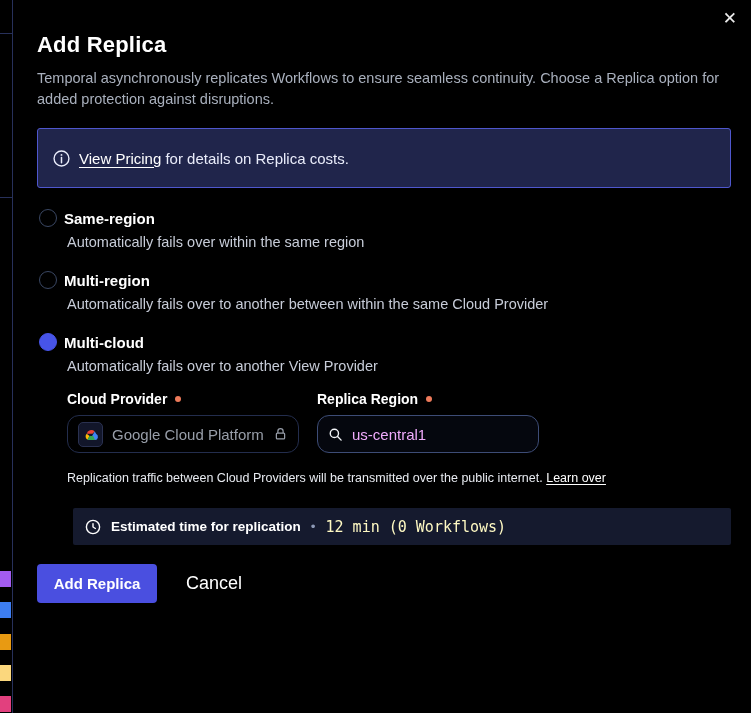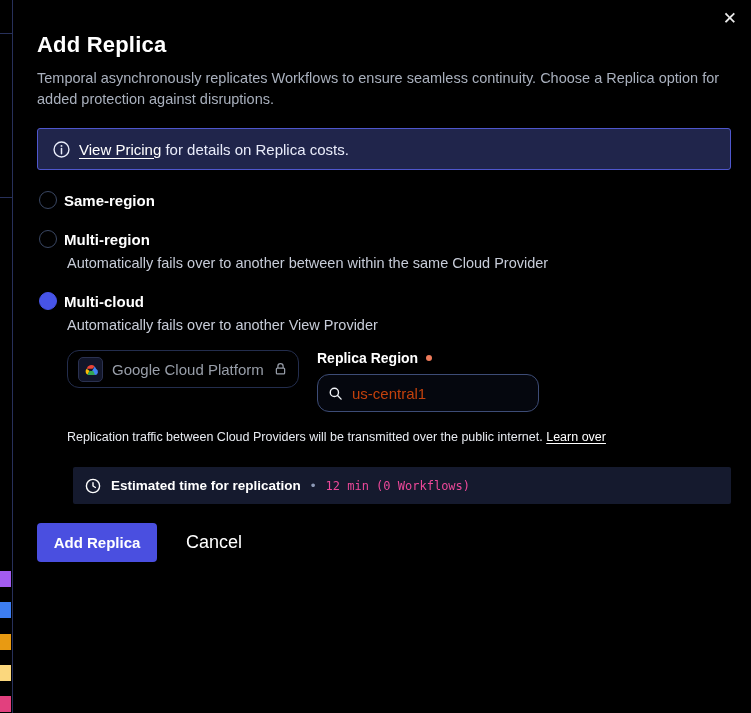--- a/index.html
+++ b/index.html
@@ -19,21 +19,21 @@
 
   
   .modal{position:absolute;left:13px;top:0;right:0;bottom:0;background:#000;
          padding:0 20px 0 24px;box-sizing:border-box;}
   .close-btn{position:absolute;top:6px;right:10px;background:none;border:none;
          color:#ececec;font-size:17px;line-height:1;cursor:pointer;padding:4px;
          font-family:"DejaVu Sans",sans-serif;}
   .title{margin:32px 0 0;font-size:22px;font-weight:700;color:#fff;letter-spacing:.2px;}
   .subtitle{margin:10px 0 0;font-size:14.5px;line-height:1.45;color:#a9b0bd;max-width:702px;}
 
-  .banner{margin-top:18px;height:42px;border:1px solid #4f57cd;background:#20254b;
+  .banner{margin-top:18px;height:60px;border:1px solid #4f57cd;background:#20254b;
           border-radius:3px;display:flex;align-items:center;gap:9px;padding:0 15px;
           font-size:15px;color:#e9ecfa;box-sizing:border-box;}
   .banner a{color:#fff;text-decoration:underline;text-underline-offset:3px;cursor:pointer;}
 
   .option{margin-top:21px;}
   .opt-head{display:flex;align-items:center;gap:7px;cursor:pointer;}
   .radio{width:18px;height:18px;border-radius:50%;border:1.5px solid #3a4763;
          box-sizing:border-box;background:transparent;flex:0 0 auto;margin-left:2px;}
   .option.selected .radio{background:#4754e8;border-color:#4754e8;}
   .opt-label{font-size:15px;font-weight:700;color:#fff;}
@@ -44,31 +44,31 @@
                color:#fff;margin-bottom:8px;}
   .req-dot{width:6px;height:6px;border-radius:50%;background:#ee7b5b;}
   .field{height:38px;border-radius:12px;display:flex;align-items:center;box-sizing:border-box;}
   .provider-field{width:232px;border:1px solid #232d4d;padding:0 10px;gap:9px;
                   color:#989ea9;font-size:15px;}
   .gcp-badge{width:25px;height:25px;border-radius:5px;background:#12162a;
              border:1px solid #2a3150;display:flex;align-items:center;justify-content:center;
              box-sizing:border-box;}
   .lock{margin-left:auto;display:flex;}
   .region-field{width:222px;border:1px solid #3d4c76;background:#05070e;padding:0 10px;
-                gap:9px;color:#c2410c;font-size:15px;font-weight:500;}
+                gap:9px;color:#f0abfc;font-size:15px;font-weight:500;}
 
   .note{margin:18px 0 0 30px;font-size:12.5px;color:#e8ebf1;}
   .note a{color:#fff;text-decoration:underline;text-underline-offset:2px;cursor:pointer;}
 
   .estimate{margin-top:23px;height:37px;background:#151a2e;border-radius:2px;
             display:flex;align-items:center;gap:10px;padding:0 12px;font-size:13.5px;margin-left:36px;}
   .est-label{font-weight:700;color:#fff;}
   .est-bullet{color:#8d99b6;}
   .est-value{font-family:"DejaVu Sans Mono","Liberation Mono",monospace;
-             color:#ec4899;font-size:12px;}
+             color:#fef9c3;font-size:15px;}
 
   .actions{margin-top:19px;display:flex;align-items:center;gap:29px;}
   .btn-primary{width:120px;height:39px;background:#4a4fe0;color:#fff;font-size:15px;
                font-weight:600;border:none;border-radius:4px;cursor:pointer;
                font-family:inherit;}
   .btn-cancel{background:none;border:none;color:#fff;font-size:18px;font-weight:500;
               cursor:pointer;font-family:inherit;padding:0;}
   svg{display:block;}
 </style>
 </head>
@@ -103,40 +103,45 @@
     <span>
       <a>View Pricing</a><span> for details on Replica costs.</span>
     </span>
   </div>
 
   <div class="option">
     <div class="opt-head">
       <span class="radio"></span>
       <span class="opt-label">Same-region</span>
     </div>
+    <div class="opt-desc">Automatically fails over within the same region</div>
   </div>
 
   <div class="option">
     <div class="opt-head">
       <span class="radio"></span>
       <span class="opt-label">Multi-region</span>
     </div>
     <div class="opt-desc">Automatically fails over to another between within the same Cloud Provider</div>
   </div>
 
   <div class="option selected">
     <div class="opt-head">
       <span class="radio"></span>
       <span class="opt-label">Multi-cloud</span>
     </div>
     <div class="opt-desc">Automatically fails over to another View Provider</div>
 
     <div class="form-row">
 
       <div>
+        <div class="field-label">
+          <span>Cloud Provider</span>
+          <span class="req-dot"></span>
+        </div>
         <div class="field provider-field">
           <span class="gcp-badge">
             <svg width="16" height="13" viewBox="0 0 20 16" fill="none">
               <path d="M4.6 7.2A6 6 0 0 1 14.6 4.1L11.8 7z" fill="#EA4335"></path>
               <path d="M14.6 4.1a6 6 0 0 1 1.7 3.1A4.1 4.1 0 0 1 15 15H12l-1-4.5z" fill="#4285F4"></path>
               <path d="M4.6 7.2 8.2 10l-2.6 4.5A4.6 4.6 0 0 1 4.6 7.2z" fill="#FBBC05"></path>
               <path d="M5.6 14.5 8.2 10h4.6L15 15H7a4.6 4.6 0 0 1-1.4-.5z" fill="#34A853"></path>
             </svg>
           </span>
           <span>Google Cloud Platform</span>

